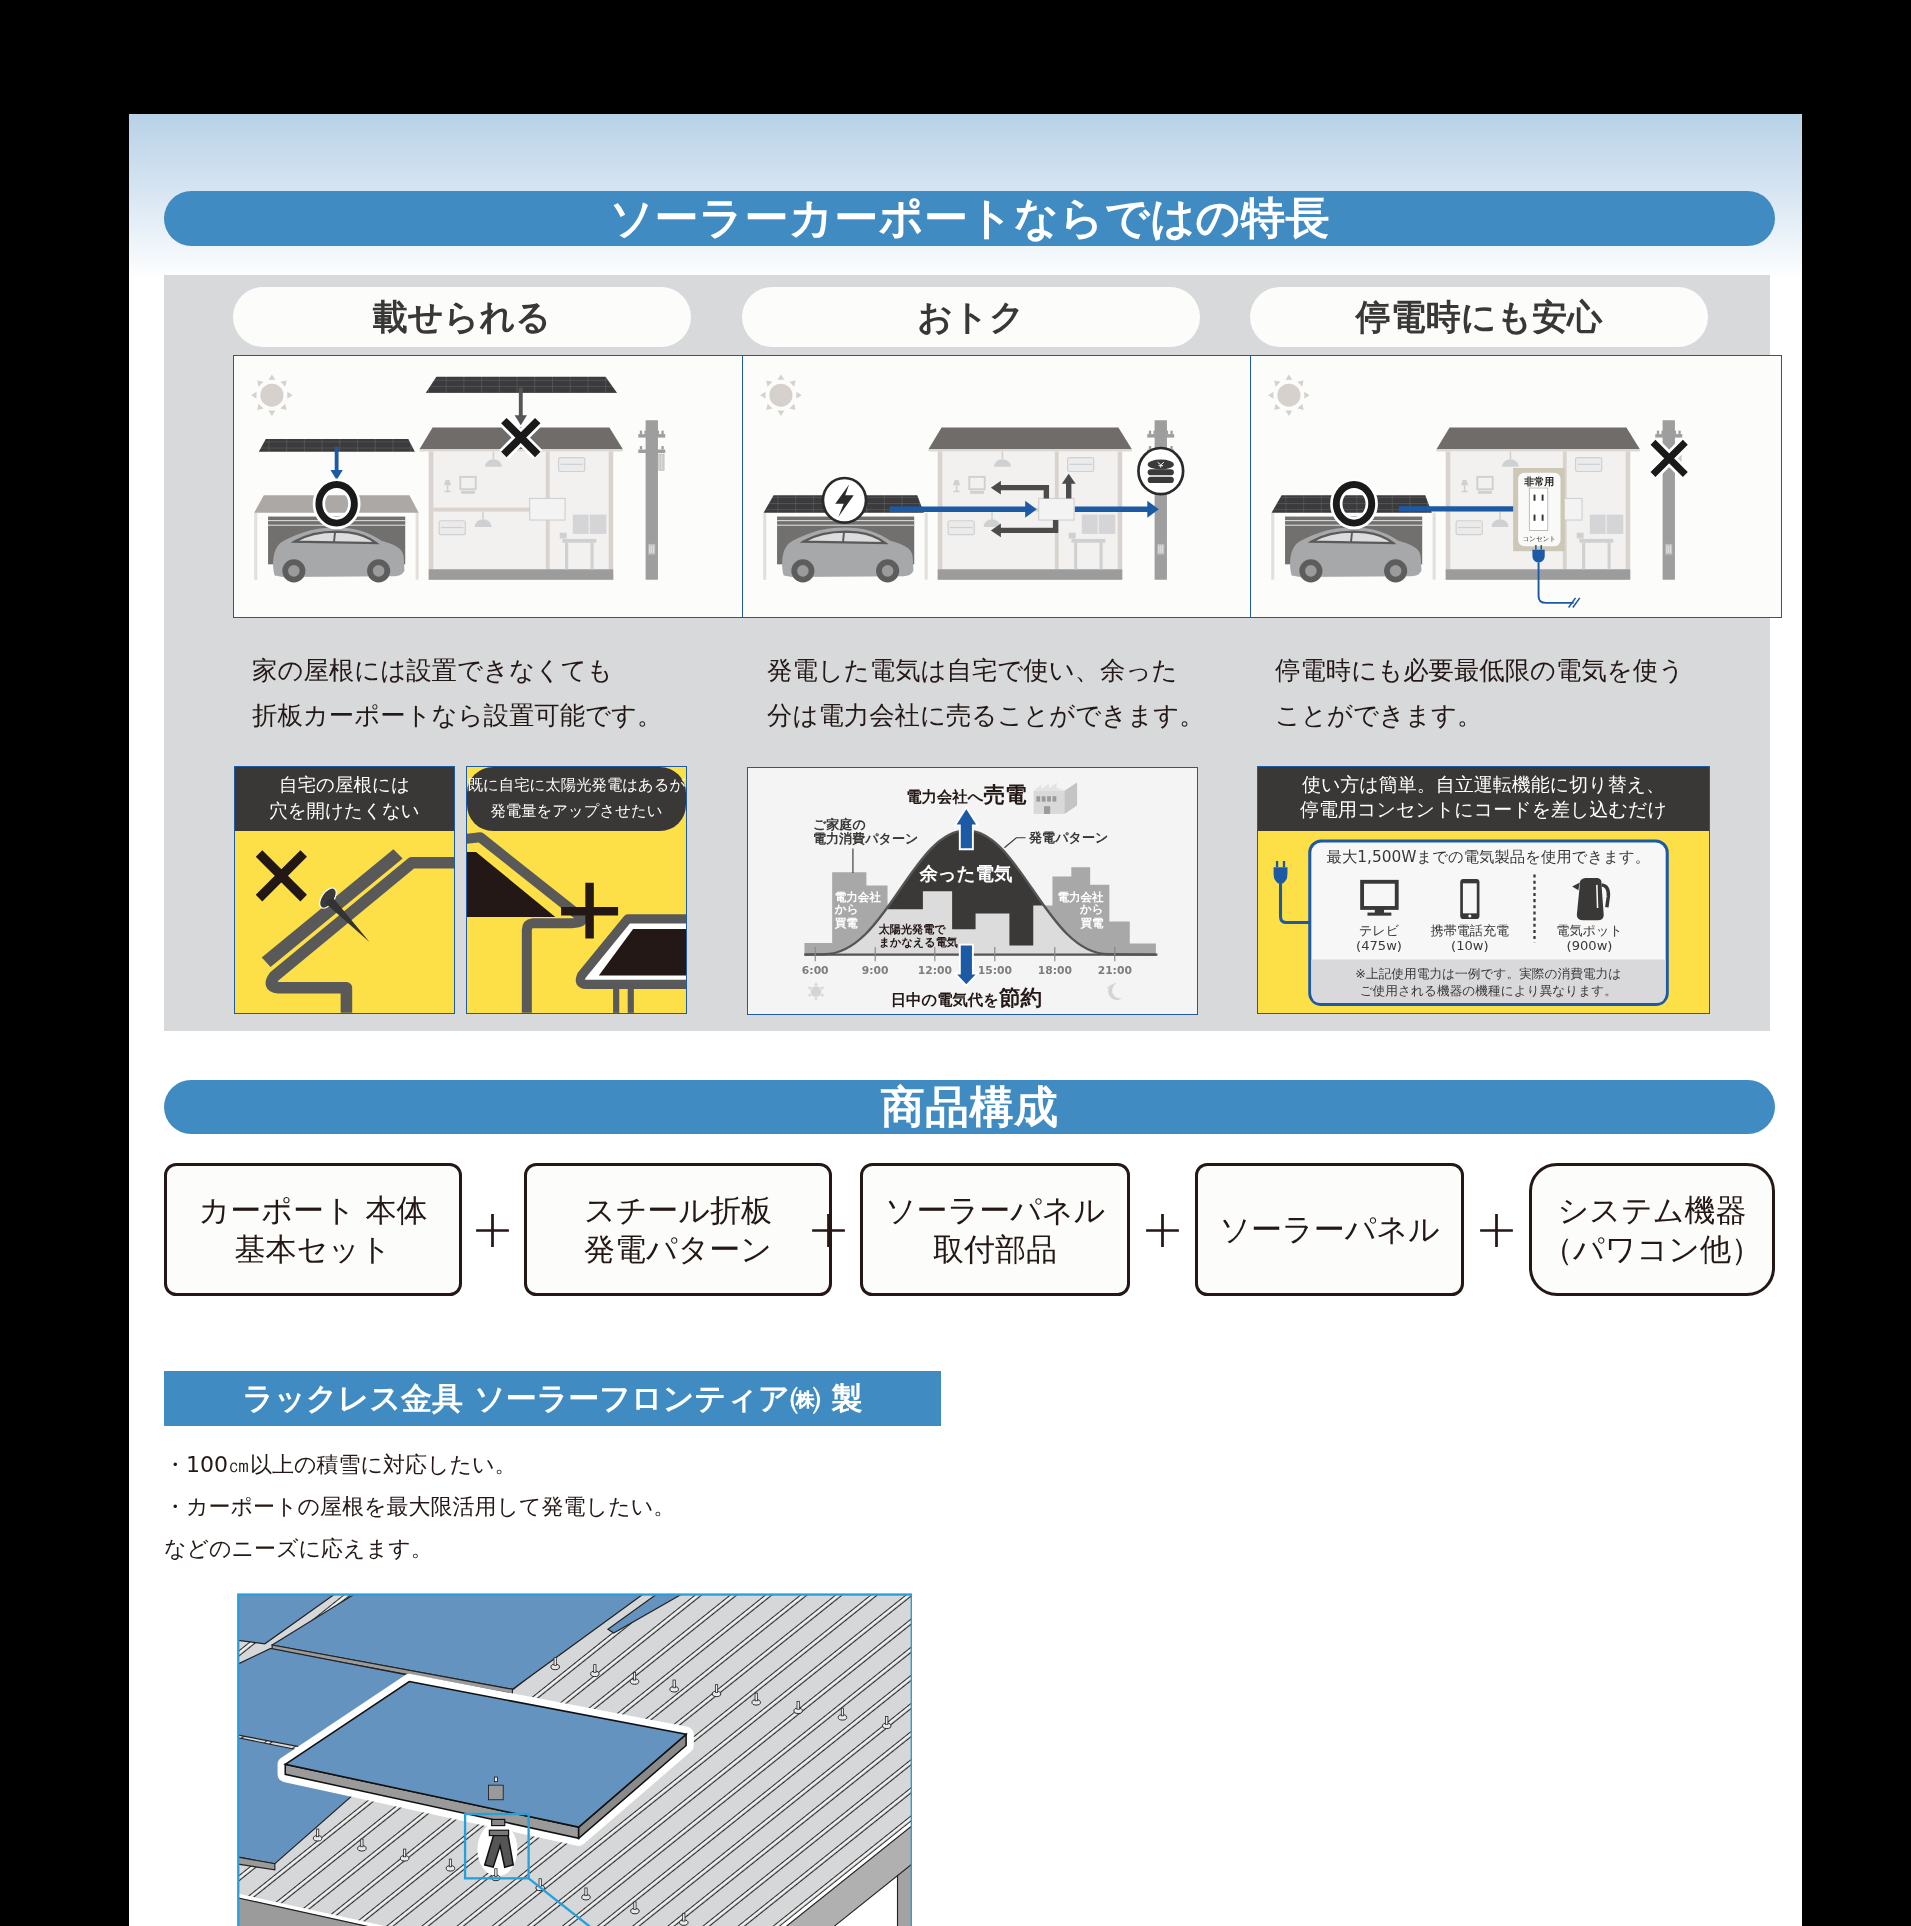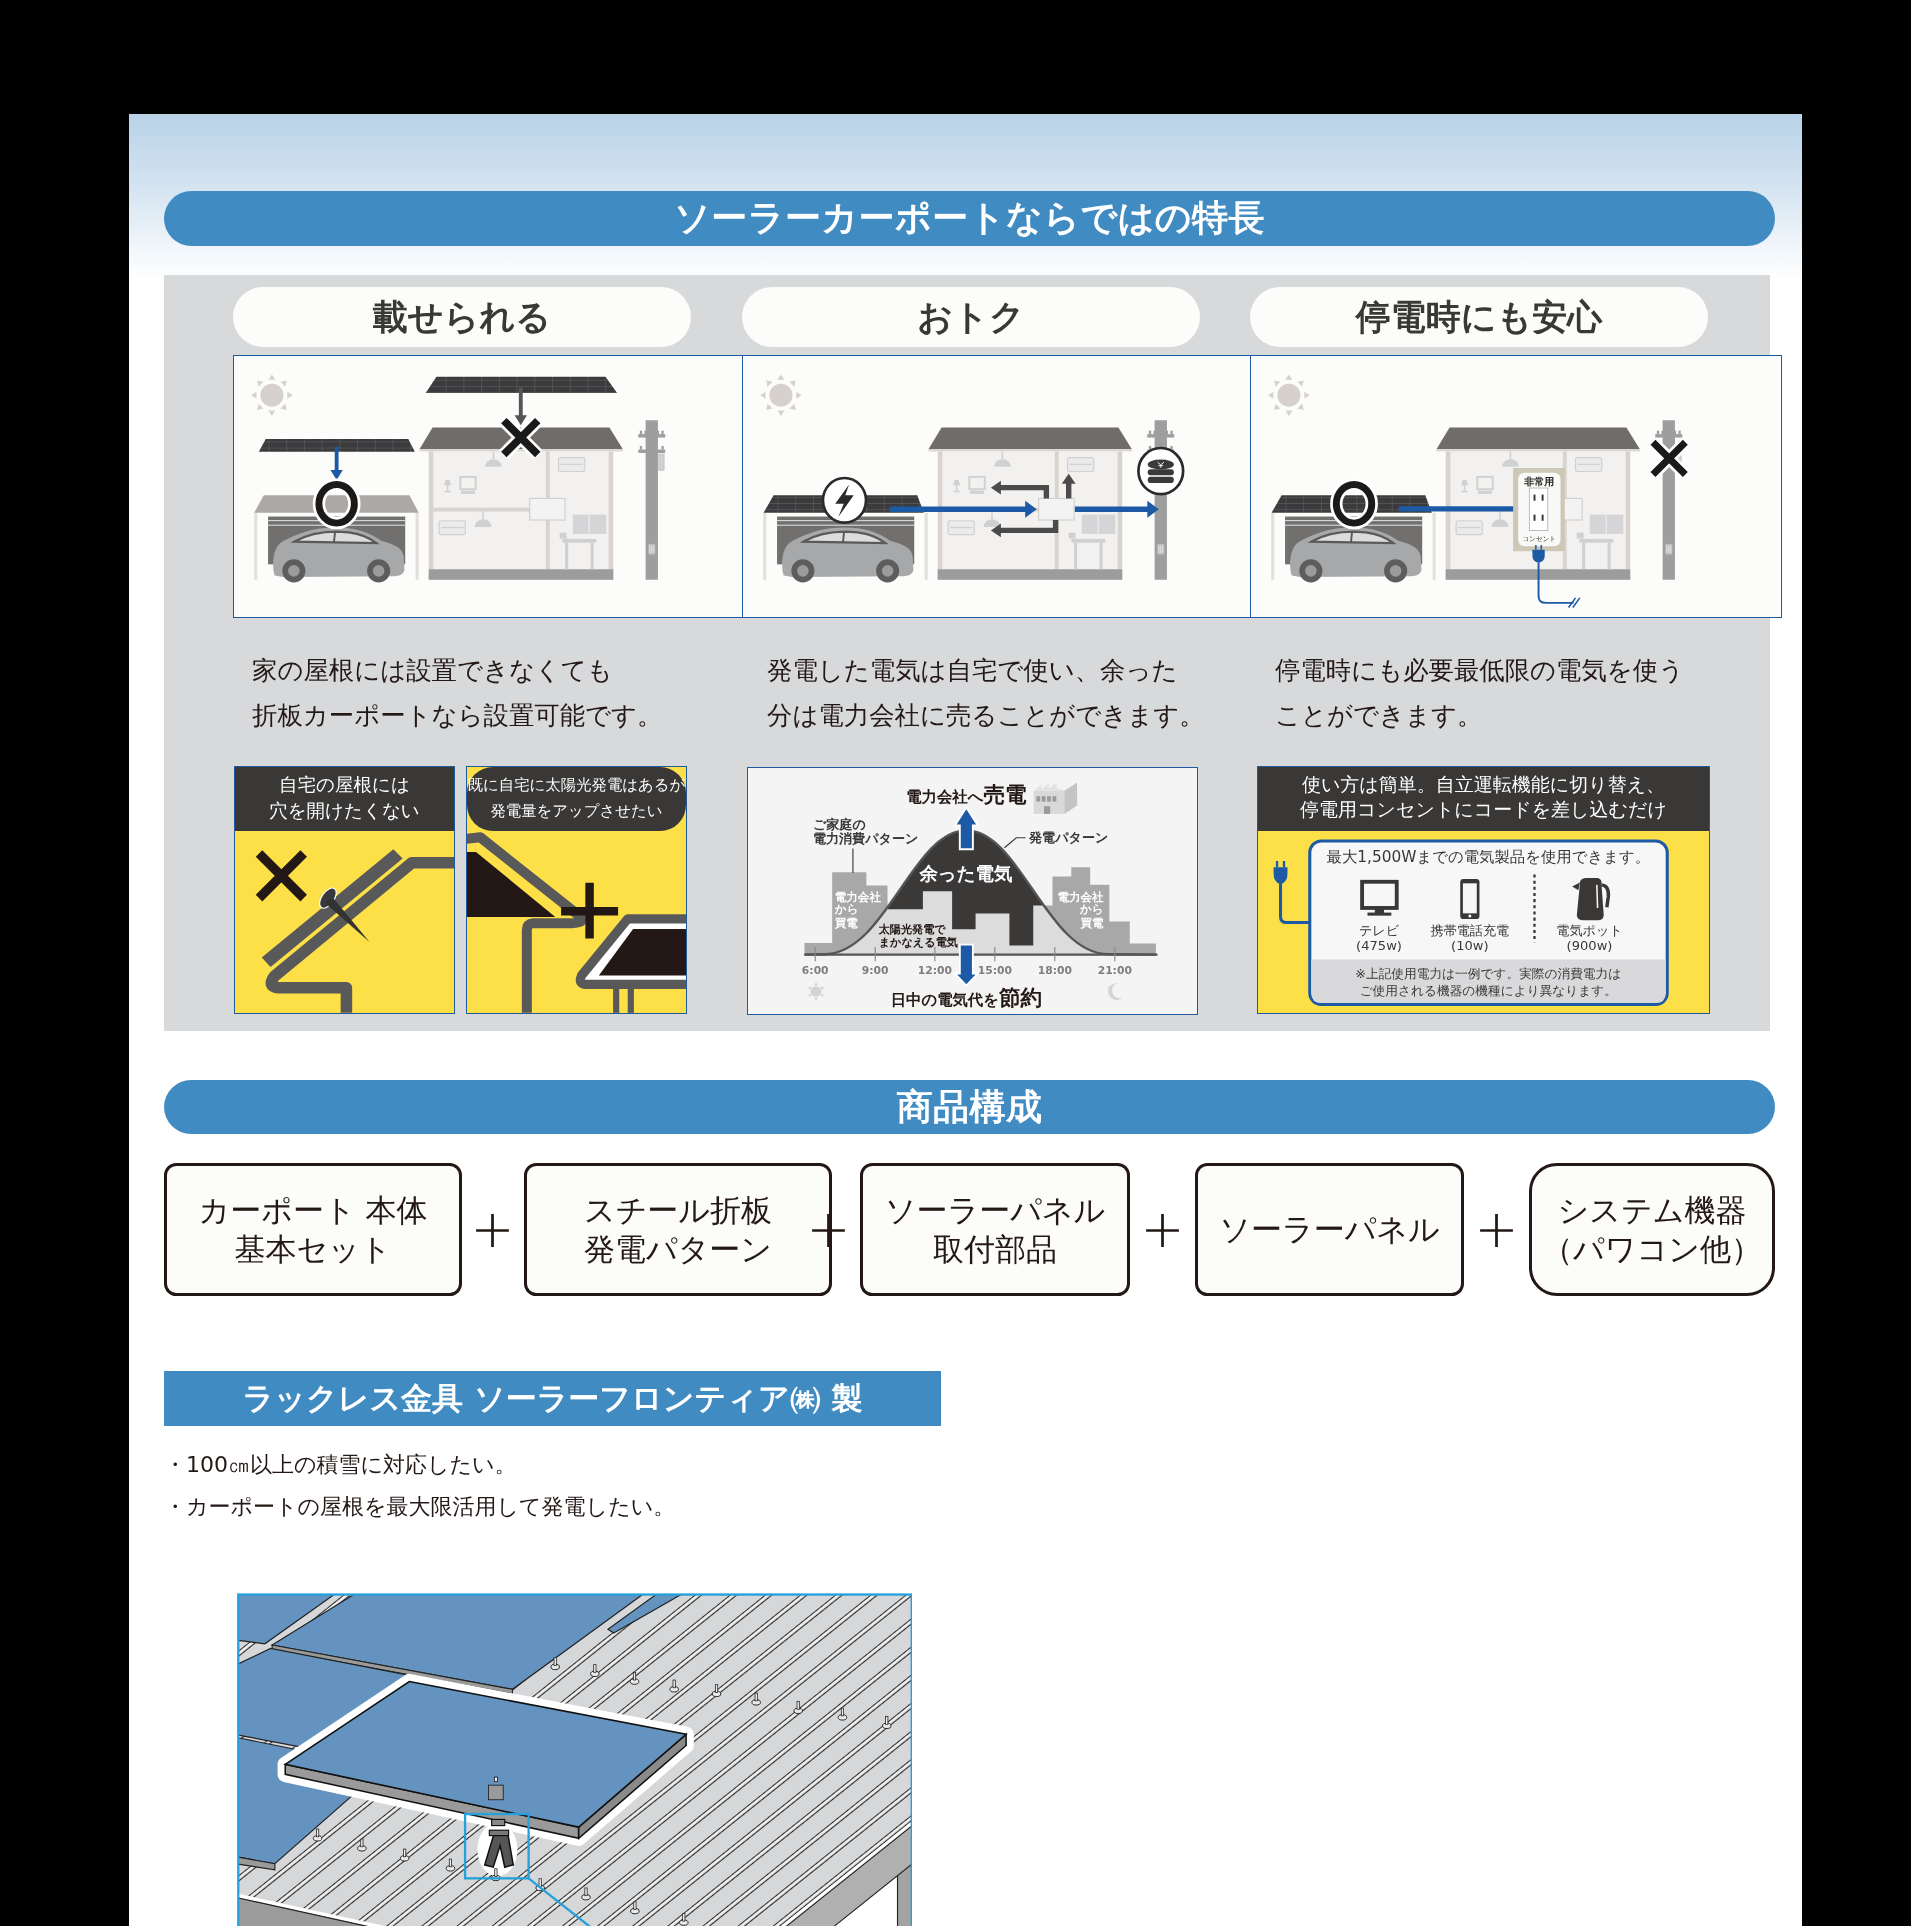--- a/index.html
+++ b/index.html
@@ -2,21 +2,21 @@
 <html style="font-size:6.2px"><head>
 <meta charset="utf-8">
 <style>
 *{box-sizing:border-box;margin:0;padding:0;}
 html,body{background:#000000;}
 body{position:relative;width:1911px;height:2703px;overflow:hidden;font-family:"DejaVu Sans","Liberation Sans",sans-serif;color:#231815;}
 .abs{position:absolute;}
 .page{left:129px;top:114px;width:1673px;height:2163px;background:#ffffff;}
 .top-gradient{left:129px;top:114px;width:1673px;height:166px;background:linear-gradient(to bottom,#b8d2e8 0%,#d2e2f0 40%,#ecf3f9 75%,#ffffff 100%);}
 .banner{background:#418bc3;color:#ffffff;font-weight:bold;display:flex;align-items:center;justify-content:center;white-space:nowrap;}
-.banner-pill{border-radius:28px;font-size:36px;letter-spacing:0.4px;text-align:right;}
+.banner-pill{border-radius:28px;font-size:44px;letter-spacing:0.4px;text-align:right;}
 .banner-rect{font-size:31px;}
 .feature-panel{left:164px;top:275px;width:1606px;height:756px;background:#d8d9db;}
 .feature-pill{top:287px;width:458px;height:60px;border-radius:30px;background:#fcfcfa;color:#3a3837;font-weight:bold;font-size:35px;display:flex;align-items:center;justify-content:center;white-space:nowrap;}
 .illus{top:355px;width:532px;height:263px;background:#fcfcfa;border:1.5px solid #1f5aa0;overflow:hidden;}
 .illus svg{position:absolute;left:-1.5px;top:-1.5px;width:460px;height:263px;}
 .desc{top:648px;font-size:25.4px;line-height:45px;white-space:nowrap;color:#231815;}
 .desc span{display:block;}
 .mini{top:766px;height:248px;border:1.5px solid #1f5aa0;background:#fde047;overflow:hidden;}
 .mini-header{position:absolute;left:0;top:0;right:0;height:64px;background:#3a3837;color:#ffffff;text-align:center;white-space:nowrap;}
 .mini-header span{display:block;}
@@ -469,20 +469,21 @@
   <span>（パワコン他）</span>
 </div>
 
 <div class="abs banner banner-rect" style="left:164px;top:1371px;width:777px;height:55px;">
   <span>ラックレス金具 ソーラーフロンティア㈱ 製</span>
 </div>
 
 <div class="abs needs">
   <span>・100㎝以上の積雪に対応したい。</span>
   <span>・カーポートの屋根を最大限活用して発電したい。</span>
+  <span>などのニーズに応えます。</span>
 </div>
 
 <svg class="abs rk-fig" viewBox="-91 -4 1840 1340">
   <defs>
     <clipPath id="rk-clip">
         <rect x="0" y="0" width="1749" height="1272"></rect>
       </clipPath>
   </defs>
   <rect x="0" y="0" width="1749" height="1272" fill="#ffffff"></rect>
   <g clip-path="url(#rk-clip)">

